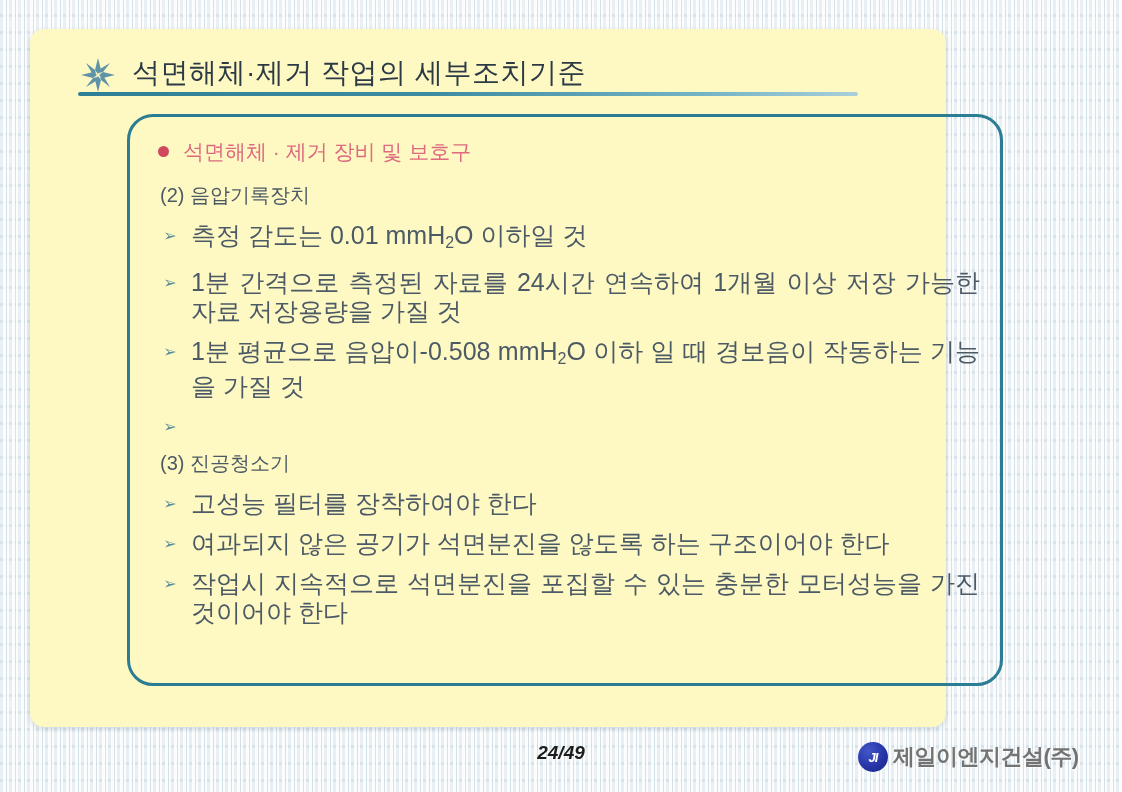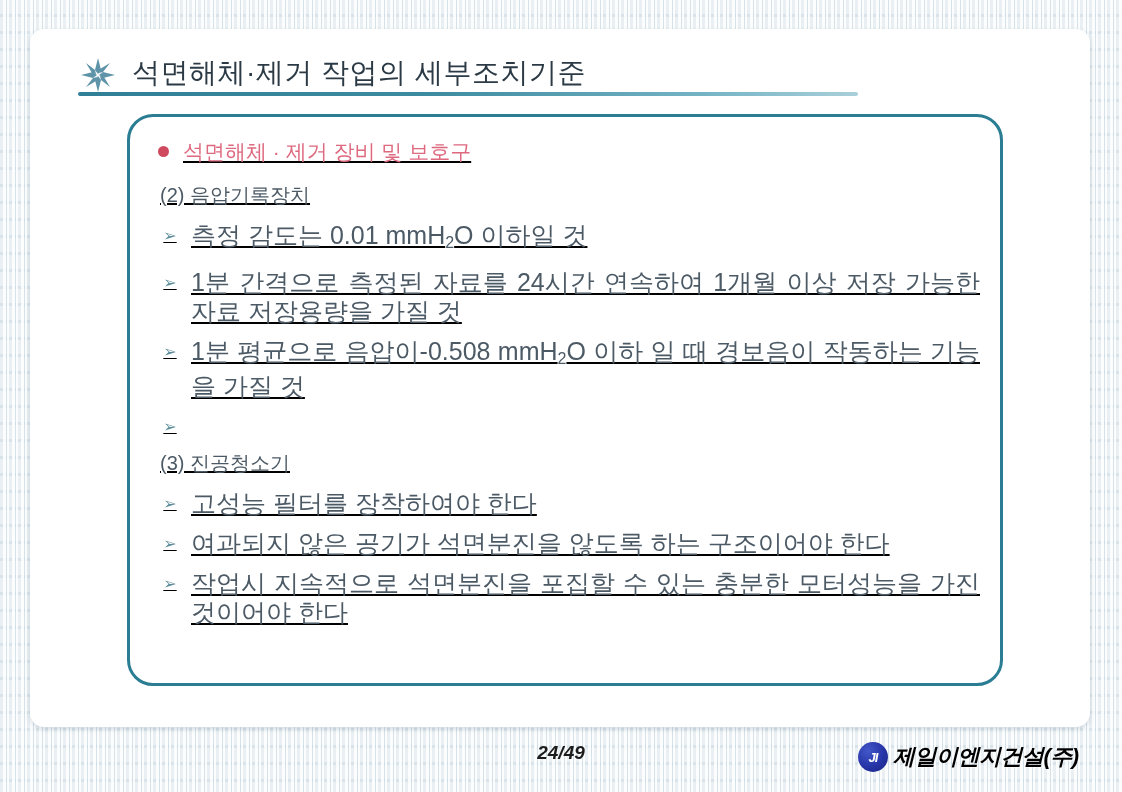--- a/index.html
+++ b/index.html
@@ -40,23 +40,23 @@
         rgba(176,198,212,0.30) 14px,
         rgba(176,198,212,0.30) 17px
       );
   }
 
   
   .card {
     position: absolute;
     left: 30px;
     top: 29px;
-    width: 1060px;
+    width: 916px;
     height: 698px;
-    background: #ffffff;
+    background: #fef9c3;
     border-radius: 14px;
     box-shadow: 0 2px 5px rgba(110,135,150,0.28);
   }
 
   
   .title-row {
     position: absolute;
     left: 48px;
     top: 16px;
     right: 30px;
@@ -99,21 +99,20 @@
     border: 3px solid #2a7d93;
     border-radius: 26px;
     box-sizing: border-box;
     background: transparent;
   }
   .content-inner {
     position: absolute;
     left: 28px;
     top: 20px;
     right: 20px;
-    text-decoration: underline;
   }
 
   
   .head-line {
     display: flex;
     align-items: flex-start;
     margin-bottom: 13px;
   }
   .dot-bullet {
     width: 11px;
@@ -199,24 +198,23 @@
     display: flex;
     align-items: center;
     justify-content: center;
     letter-spacing: -1px;
     flex: 0 0 30px;
     margin-right: 5px;
   }
   .logo-text {
     font-size: 22px;
     font-weight: bold;
-    color: #000000;
+    color: #737373;
     letter-spacing: -0.5px;
     text-shadow: 0.5px 0.5px 0 rgba(255,255,255,0.5);
-    font-style: italic;
   }
 </style>
 </head>
 <body>
 
 <div class="slide-bg"></div>
 
 <div class="card">
 
   <div class="title-row">

